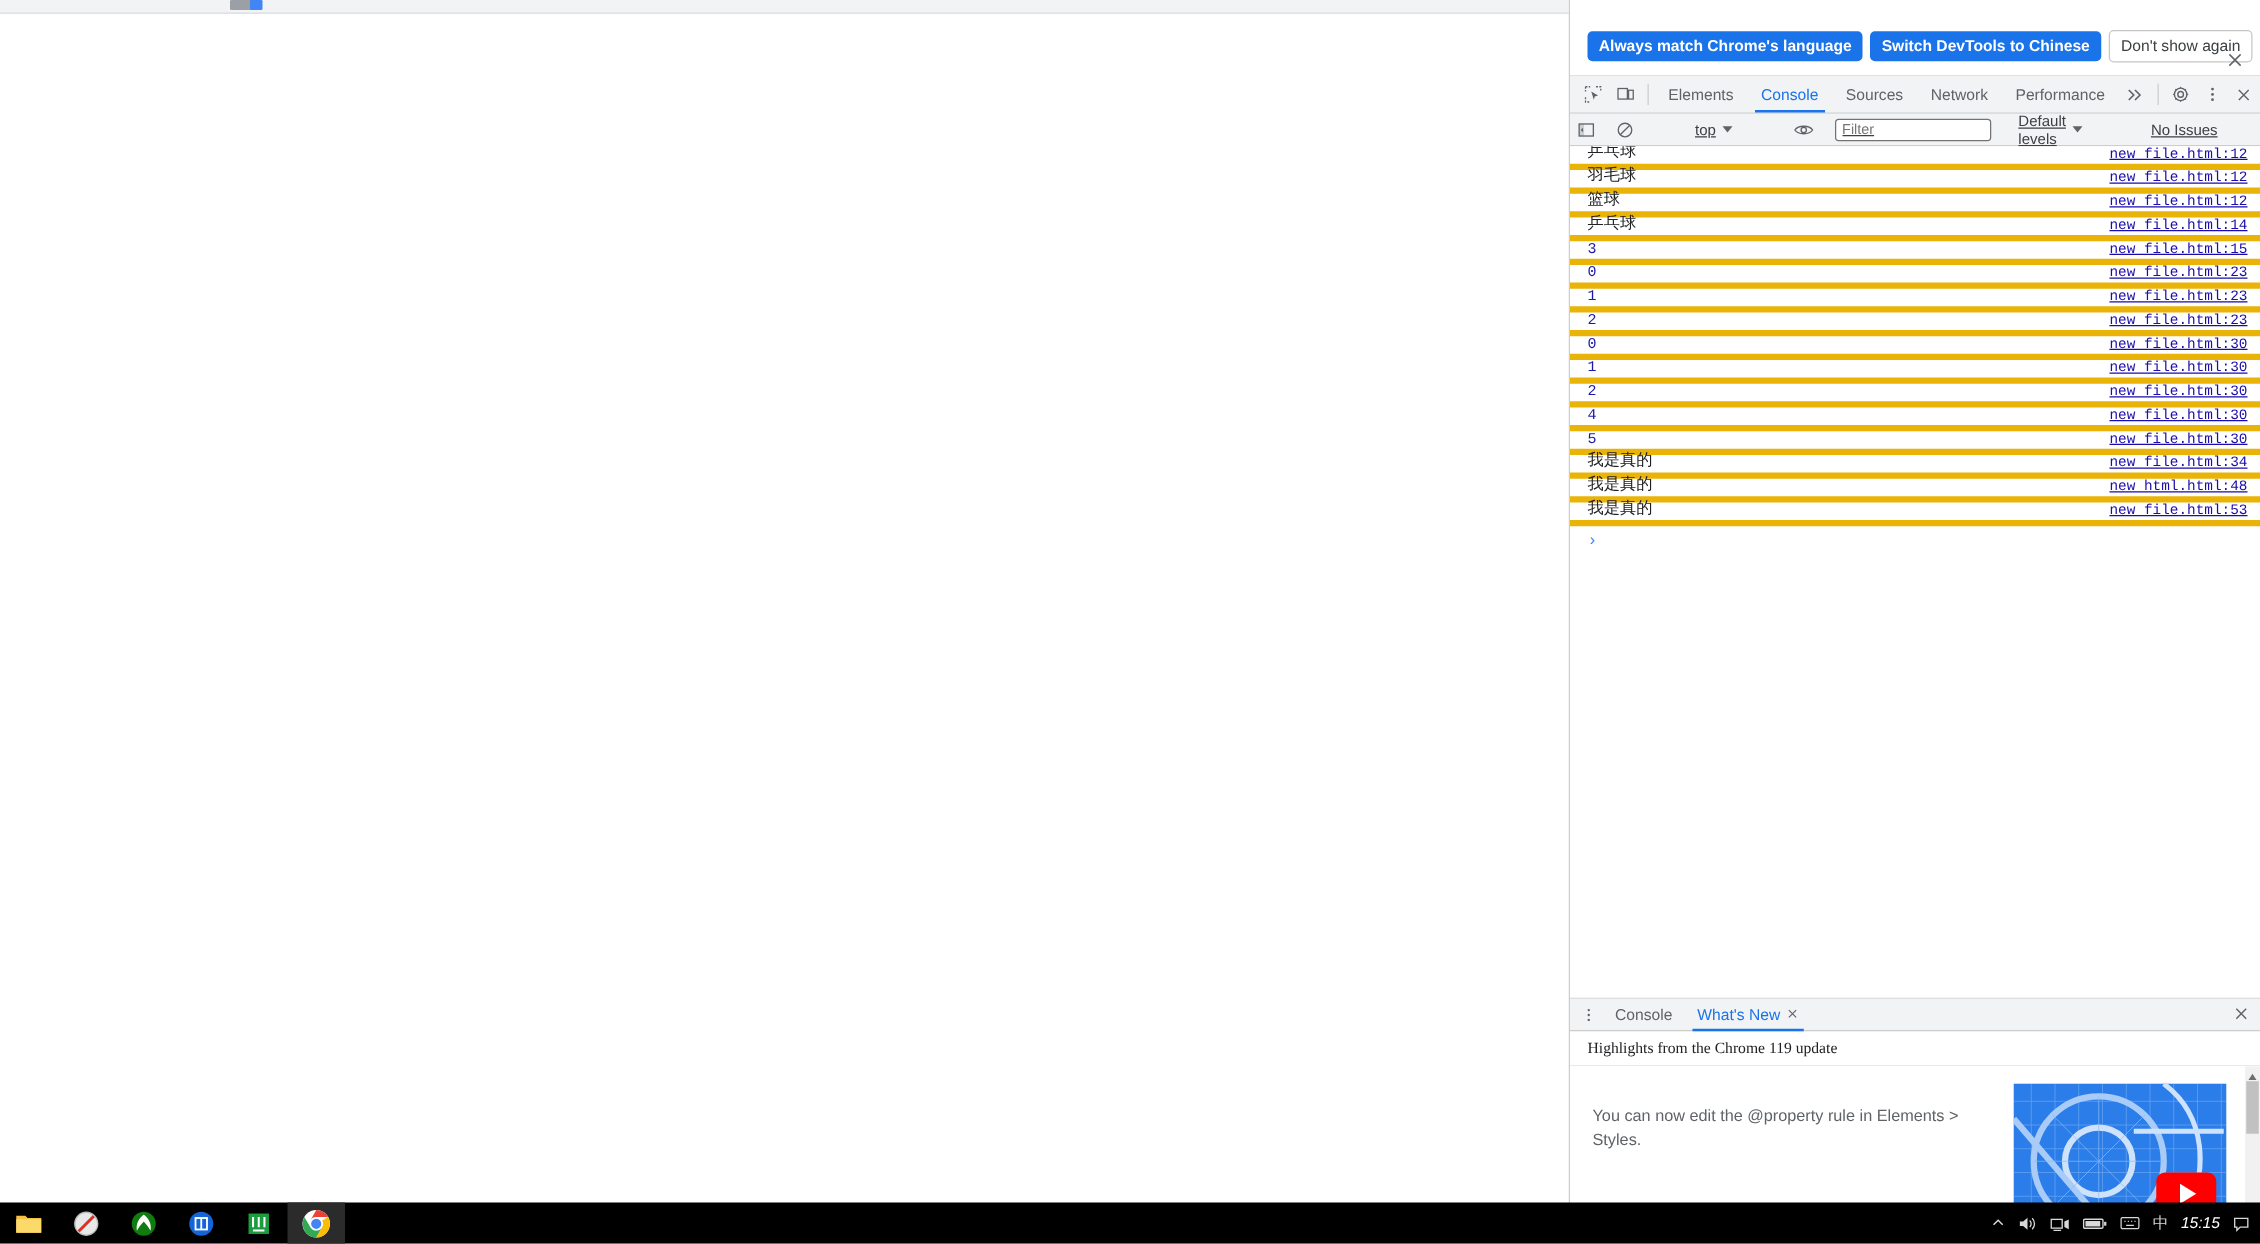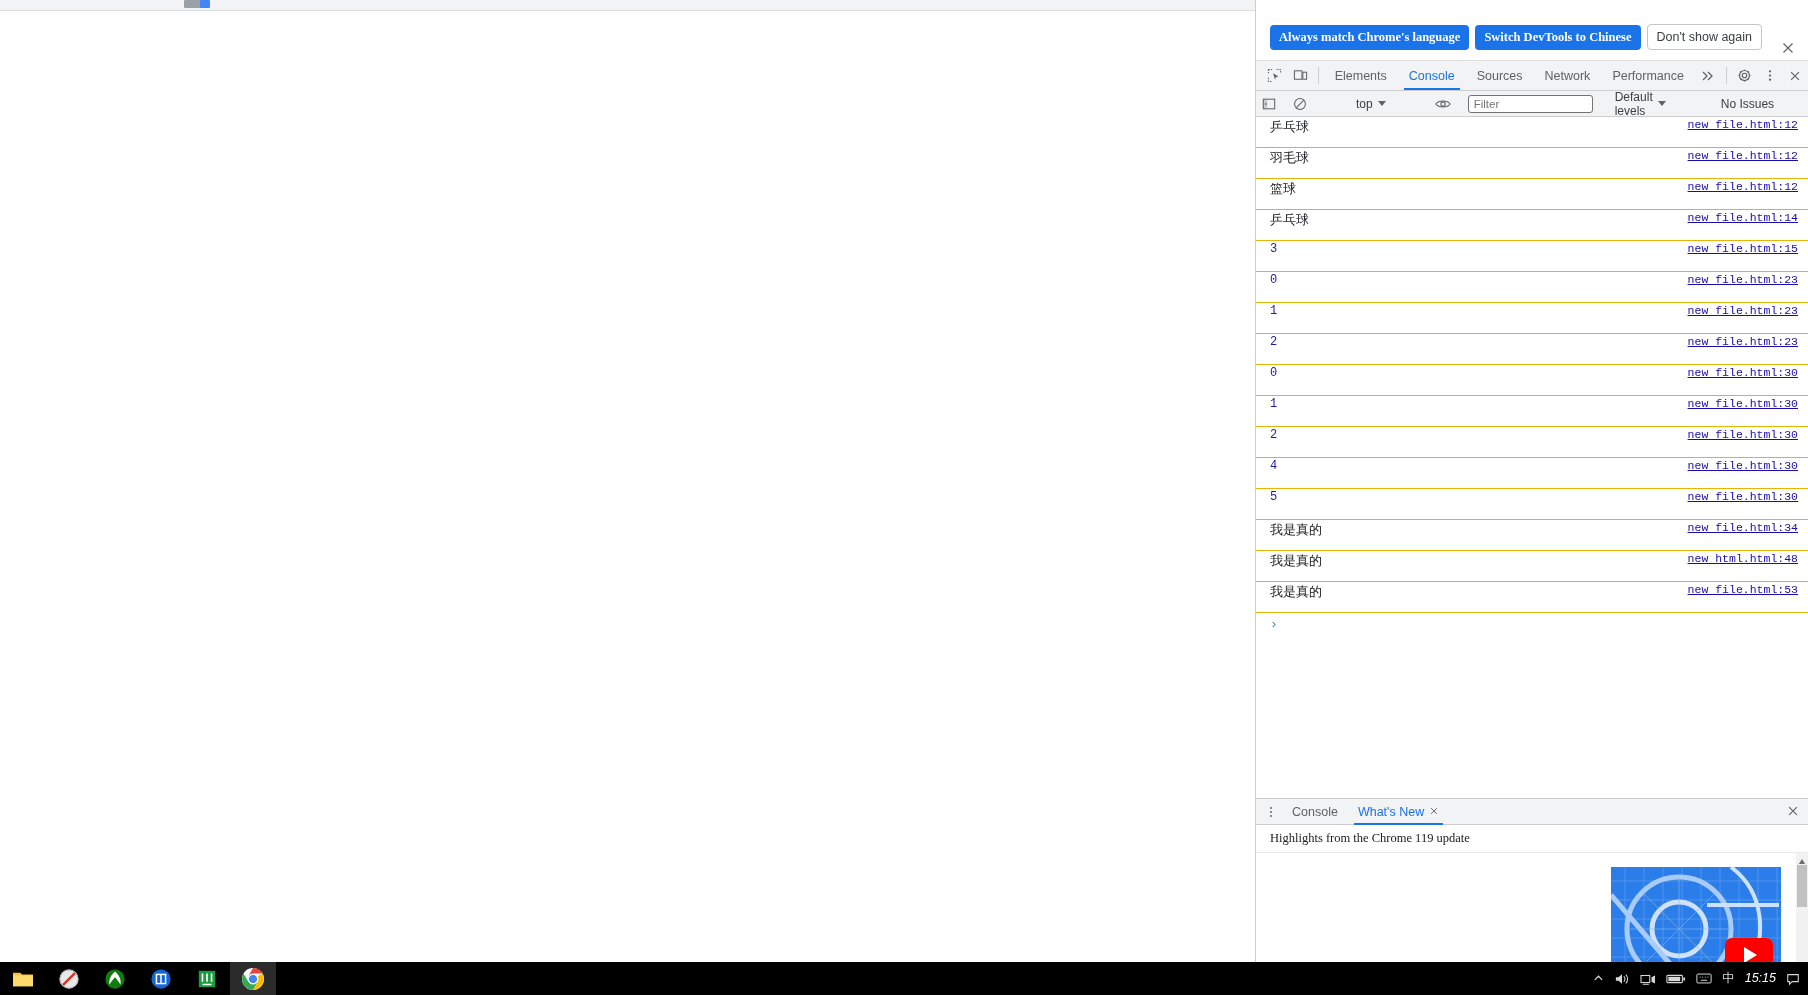--- a/index.html
+++ b/index.html
@@ -43,21 +43,21 @@
     background:#ffffff; padding: 12px 14px 10px 14px;
     border-bottom:1px solid #e0e0e0; position:relative;
   }
   .notif-row { display:flex; align-items:center; gap:8px; }
   .info-icon { width:15px; height:15px; flex:0 0 15px; }
   .notif-text { font-size:13px; color:#202124; line-height:15px; }
   .notif-buttons { display:flex; align-items:center; gap:6px; margin-top:12px; }
   .btn-primary {
     background:#1a73e8; color:#fff; border:none; border-radius:4px;
     padding:5px 9px; font-size:12.5px; font-weight:bold;
-    font-family:Liberation Serif, serif; cursor:pointer; white-space:nowrap;
+    font-family:Liberation Sans, sans-serif; cursor:pointer; white-space:nowrap;
   }
   .btn-secondary {
     background:#fff; color:#3c4043; border:1px solid #c6c6c6; border-radius:4px;
     padding:5px 9px; font-size:12.5px;
     font-family:"Liberation Sans", sans-serif; cursor:pointer; white-space:nowrap;
   }
   .notif-close {
     position:absolute; right:12px; top:40px; width:16px; height:16px;
     cursor:pointer; color:#5f6368;
   }
@@ -82,43 +82,43 @@
     content:""; position:absolute; left:6px; right:6px; bottom:0; height:2px;
     background:#1a73e8;
   }
   .tb-spacer { flex:1; }
   .chev { color:#5f6368; font-size:13px; padding:0 6px; display:flex; align-items:center; cursor:pointer;}
 
   
   .console-toolbar {
     display:flex; align-items:center; height:26px; gap:17px;
     background:#f1f3f4; border-bottom:1px solid #cdcdcd; padding:0 6px;
-    font-size:12px; color:#3c4043;
+    font-size:12px; color:#3c4043;text-decoration:underline;
   }
   .ct-btn { width:24px; height:24px; display:flex; align-items:center; justify-content:center; cursor:pointer; color:#5f6368;}
   .ct-sep { width:1px; height:16px; background:#cdcdcd; margin:0 5px; }
   .ct-select { display:flex; align-items:center; gap:5px; cursor:pointer; padding:0 5px; font-size:12px; }
   .caret { width:0;height:0;border-left:4px solid transparent;border-right:4px solid transparent;border-top:5px solid #5f6368; }
   .filter-input {
     width:125px; height:18px; border:1px solid #737373; border-radius:3px;
     background:#fff; font-size:11.5px; padding:0 5px; color:#202124;
     font-family:"Liberation Sans", sans-serif; outline:none;
   }
   .ct-text { padding:0 6px; cursor:pointer; font-size:12px; white-space:nowrap;}
   .ct-text.muted { color:#9aa0a6; cursor:default;}
 
   
   .console-body {
     flex:1; background:#fff; overflow:hidden; position:relative;
     font-family:"Liberation Mono", monospace;
   }
   .msg {
-    display:flex; align-items:flex-start; justify-content:space-between;
-    border-bottom:1px solid #eab308; padding:1px 10px 1px 14px;
-    height:31px; font-size:12px;
+    display:flex; align-items:flex-end; justify-content:space-between;
+    border-bottom:5px solid #eab308; padding:1px 10px 1px 14px;
+    height:19px; font-size:12px;
   }
   .msg-text { color:#202124; font-family:"Liberation Sans", sans-serif; font-size:13px;}
   .msg-text.num { color:#1a1aa6; font-family:"Liberation Mono", monospace; font-size:12px;}
   .msg-src {
     color:#1a0dab; text-decoration:underline; font-size:11.5px;
     font-family:"Liberation Mono", monospace; cursor:pointer; white-space:nowrap;
   }
   .prompt { display:flex; align-items:center; height:22px; padding:0 10px 0 14px; }
   .prompt-caret { color:#4285f4; font-size:13px; font-family:"Liberation Mono", monospace;}
 
@@ -400,20 +400,21 @@
         </div>
         <div class="drawer-close">
           <svg width="14" height="14" viewBox="0 0 16 16">
             <path d="M3.5 3.5 L12.5 12.5 M12.5 3.5 L3.5 12.5" stroke="#5f6368" stroke-width="1.3"></path>
           </svg>
         </div>
       </div>
       <div class="drawer-subtitle">Highlights from the Chrome 119 update</div>
       <div class="drawer-content">
         <div class="wn-card">
+          <div class="wn-desc">You can now edit the @property rule in Elements &gt; Styles.</div>
         </div>
         <div class="wn-thumb">
           <svg width="170" height="115" viewBox="0 0 170 115">
             <rect width="170" height="115" fill="#2b7de9"></rect>
             <g stroke="#7fb4f4" stroke-width="0.6" opacity="0.7">
               <path d="M0 14 H170 M0 33 H170 M0 52 H170 M0 71 H170 M0 90 H170 M0 109 H170"></path>
               <path d="M14 0 V115 M33 0 V115 M52 0 V115 M71 0 V115 M90 0 V115 M109 0 V115 M128 0 V115 M147 0 V115 M166 0 V115"></path>
             </g>
             <circle cx="68" cy="62" r="52" fill="none" stroke="#a8ccf7" stroke-width="5"></circle>
             <circle cx="68" cy="62" r="27" fill="none" stroke="#cfe2fb" stroke-width="5"></circle>

